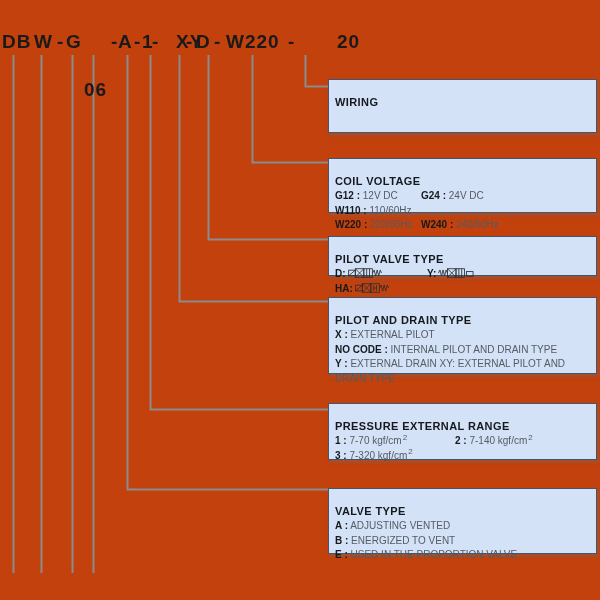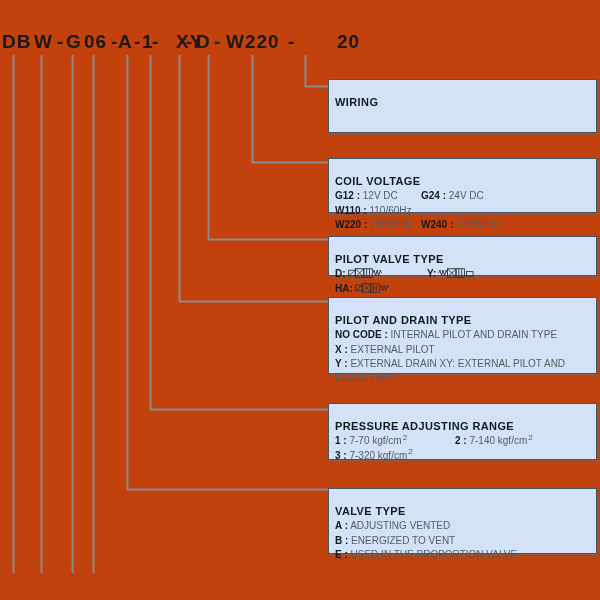--- a/index.html
+++ b/index.html
@@ -46,21 +46,21 @@
       <path d="M252.5,55 V162.5 H328"></path>
       <path d="M305.5,55 V86.5 H328"></path>
     </g>
   </svg>
 
   <div class="model-code">
       <span class="code-part" style="left: 2px;">DB</span>
       <span class="code-part" style="left: 34px;">W</span>
       <span class="code-part" style="left: 57px;">-</span>
       <span class="code-part" style="left: 66px;">G</span>
-      <span class="code-part" style="left: 84px;">06</span>
+      <span class="code-part" style="left: 84px; margin-top: 48px;">06</span>
       <span class="code-part" style="left: 111px;">-</span>
       <span class="code-part" style="left: 118px;">A</span>
       <span class="code-part" style="left: 134px;">-</span>
       <span class="code-part" style="left: 142px;">1</span>
       <span class="code-part" style="left: 152px;">-</span>
       <span class="code-part" style="left: 176px;">XY</span>
       <span class="code-part" style="left: 186px;">-</span>
       <span class="code-part" style="left: 196px;">D</span>
       <span class="code-part" style="left: 214px;">-</span>
       <span class="code-part" style="left: 226px;">W220</span>
@@ -114,28 +114,28 @@
                 <path d="M19.7,3 V9 M22.7,3 V9 M19.7,6 H22.7"></path>
         <path d="M26,6 l1.6,-3.2 1.6,6.4 1.6,-6.4 1.6,6.4 1.6,-6.4 1.4,3.2"></path>
       </g>
     </svg></span></div>
       </div>
   </div>
 
   <div class="box" id="box-pilot-drain">
     <div class="box-title">PILOT AND DRAIN TYPE</div>
     <div>
+        <div class="row"><span class="pair"><span class="code">X :</span><span class="desc"> EXTERNAL PILOT</span></span></div>
         <div class="row"><span class="pair"><span class="code">NO CODE :</span><span class="desc"> INTERNAL PILOT AND DRAIN TYPE</span></span></div>
-        <div class="row"><span class="pair"><span class="code">X :</span><span class="desc"> EXTERNAL PILOT</span></span></div>
         <div class="row"><span class="pair"><span class="code">Y :</span><span class="desc"> EXTERNAL DRAIN  XY: EXTERNAL PILOT AND DRAIN TYPE</span></span></div>
       </div>
   </div>
 
   <div class="box" id="box-pressure">
-    <div class="box-title">PRESSURE ADJUSTING RANGE</div>
+    <div class="box-title">PRESSURE EXTERNAL RANGE</div>
     <div>
         <div class="row"><span class="pair"><span class="code">1 :</span><span class="desc"> 7-70 kgf/cm</span><sup>2</sup></span><span class="pair"><span class="code">2 :</span><span class="desc"> 7-140 kgf/cm</span><sup>2</sup></span></div>
         <div class="row"><span class="pair"><span class="code">3 :</span><span class="desc"> 7-320 kgf/cm</span><sup>2</sup></span></div>
       </div>
   </div>
 
   <div class="box" id="box-valve">
     <div class="box-title">VALVE TYPE</div>
     <div>
         <div class="row"><span class="pair"><span class="code">A :</span><span class="desc"> ADJUSTING VENTED</span></span></div>

